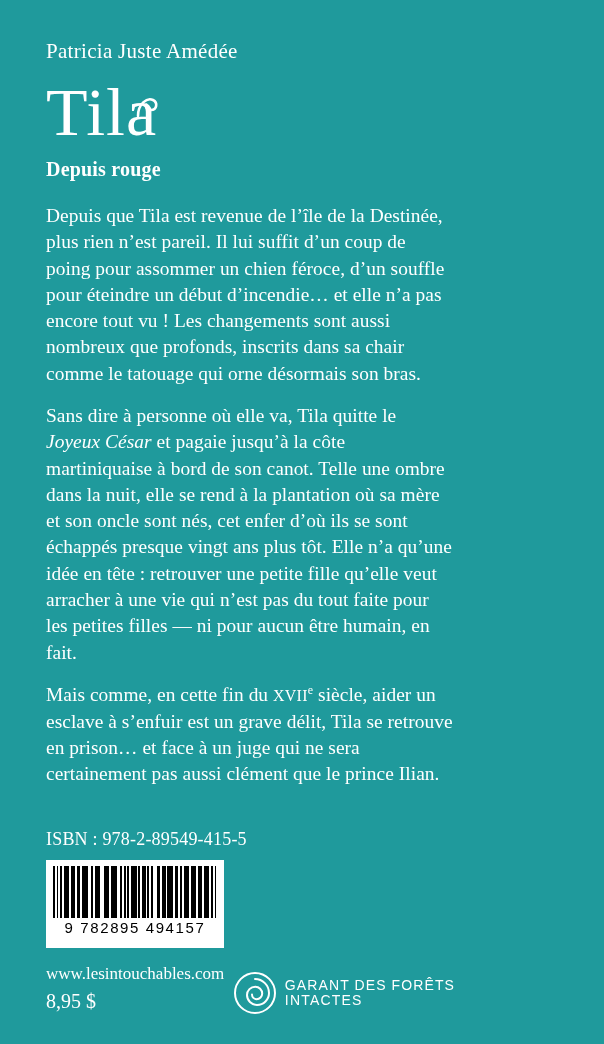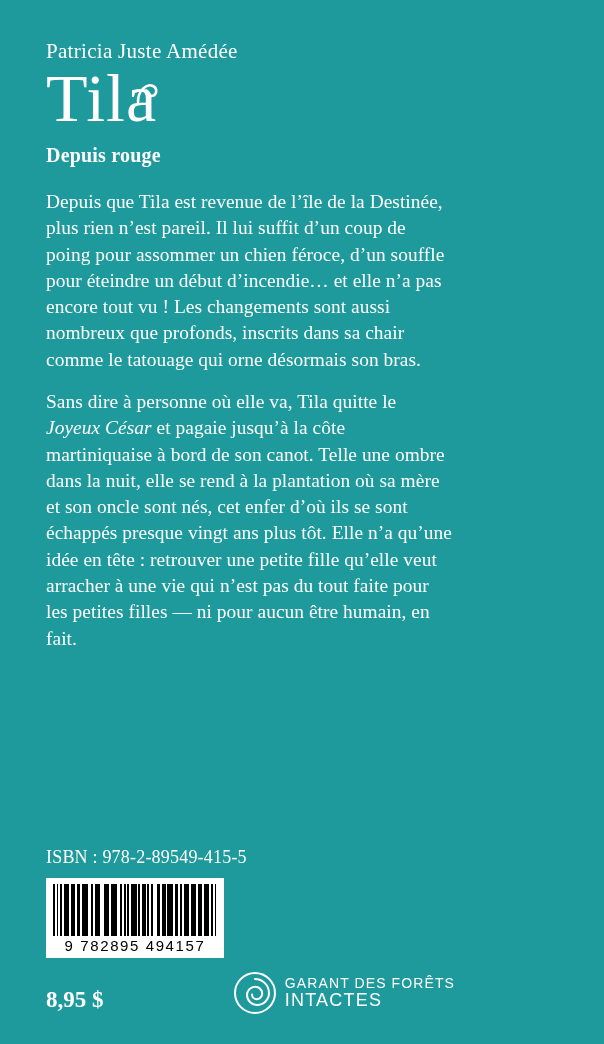--- a/index.html
+++ b/index.html
@@ -27,20 +27,21 @@
   .author {
     font-size: 21px;
     letter-spacing: 0.3px;
     padding-top: 39px;
     color: #ffffff;
     font-family: "Liberation Serif", serif;
   }
   .title {
     font-size: 68px;
     line-height: 1;
+    margin-top: 14px;
     font-family: "Liberation Serif", serif;
     letter-spacing: 1px;
     font-weight: normal;
     position: relative;
     display: inline-block;
   }
   .title .swirl {
     position: absolute;
     right: -4px;
     top: 16px;
@@ -82,21 +83,21 @@
     bottom: 28px;
   }
   .isbn {
     font-size: 18px;
     margin-bottom: 10px;
     letter-spacing: 0.2px;
   }
   .barcode-box {
     width: 178px;
     background: #ffffff;
-    padding: 6px 7px 2px 7px;
+    padding: 6px 7px 10px 7px;
     box-sizing: border-box;
   }
   .bars {
     height: 52px;
     width: 100%;
     display: flex;
     align-items: flex-end;
     gap: 0;
   }
   .bars i {
@@ -117,23 +118,22 @@
     display: flex;
     align-items: flex-end;
     justify-content: space-between;
     margin-top: 14px;
   }
   .web {
     font-size: 17px;
     line-height: 1.45;
   }
   .price {
-    font-size: 23px;
+    font-size: 20px;
     line-height: 1.45;
-    font-weight: bold;
   }
   .logo {
     display: flex;
     align-items: center;
     gap: 9px;
     padding-bottom: 2px;
   }
   .logo-mark {
     width: 42px;
     height: 42px;
@@ -142,21 +142,21 @@
   .logo-text {
     line-height: 1.05;
   }
   .logo-top {
     font-family: "Liberation Sans", sans-serif;
     font-size: 14px;
     letter-spacing: 1.1px;
   }
   .logo-bottom {
     font-family: "Liberation Sans", sans-serif;
-    font-size: 18px;
+    font-size: 14px;
     letter-spacing: 1.2px;
   }
 </style>
 </head>
 <body>
 
 <div class="page">
 
   <div class="author">Patricia Juste Amédée</div>
 
@@ -165,20 +165,21 @@
     <svg class="swirl" viewBox="0 0 26 26">
       <path d="M3 22 C3 10 12 3 18 6 C23 8.5 22 16 16 16 C12 16 10 13 11.5 10.5" fill="none" stroke="#ffffff" stroke-width="2.6" stroke-linecap="round"></path>
     </svg>
   </div>
 
   <div class="subtitle">Depuis rouge</div>
 
   <div class="blurb">
     <p>Depuis que Tila est revenue de l’île de la Destinée, plus rien n’est pareil. Il lui suffit d’un coup de poing pour assommer un chien féroce, d’un souffle pour éteindre un début d’incendie… et elle n’a pas encore tout vu ! Les changements sont aussi nombreux que profonds, inscrits dans sa chair comme le tatouage qui orne désormais son bras.</p>
     <p>Sans dire à personne où elle va, Tila quitte le <em>Joyeux César</em> et pagaie jusqu’à la côte martiniquaise à bord de son canot. Telle une ombre dans la nuit, elle se rend à la plantation où sa mère et son oncle sont nés, cet enfer d’où ils se sont échappés presque vingt ans plus tôt. Elle n’a qu’une idée en tête : retrouver une petite fille qu’elle veut arracher à une vie qui n’est pas du tout faite pour les petites filles — ni pour aucun être humain, en fait.</p>
+    <p>Mais comme, en cette fin du <span class="sc">XVII</span><sup>e</sup> siècle, aider un esclave à s’enfuir est un grave délit, Tila se retrouve en prison… et face à un juge qui ne sera certainement pas aussi clément que le prince Ilian.</p>
   </div>
 
   <div class="footer">
     <div class="isbn">ISBN : 978-2-89549-415-5</div>
 
     <div class="barcode-box">
       <div class="bars">
           <i style="width: 1.11111%;"></i>
           <i style="width: 1.11111%; background: transparent;"></i>
           <i style="width: 1.11111%;"></i>
@@ -237,20 +238,21 @@
           <i style="width: 1.11111%; background: transparent;"></i>
           <i style="width: 1.11111%;"></i>
           <i style="width: 1.11111%; background: transparent;"></i>
           <i style="width: 1.11111%;"></i>
         </div>
       <div class="barcode-digits">9 782895 494157</div>
     </div>
 
     <div class="bottom-row">
       <div>
+        <div class="web">www.lesintouchables.com</div>
         <div class="price">8,95 $</div>
       </div>
 
       <div class="logo">
         <svg class="logo-mark" viewBox="0 0 42 42">
           <circle cx="21" cy="21" r="20" fill="none" stroke="#ffffff" stroke-width="2"></circle>
           <path d="M21 7 C28.7 7 35 13.3 35 21 C35 27.6 29.6 33 23 33 C17.5 33 13 28.5 13 23 C13 18.4 16.7 14.7 21.3 14.7 C25.1 14.7 28.2 17.8 28.2 21.6 C28.2 24.7 25.7 27.2 22.6 27.2 C20.1 27.2 18 25.1 18 22.6" fill="none" stroke="#ffffff" stroke-width="2" stroke-linecap="round"></path>
         </svg>
         <div class="logo-text">
           <div class="logo-top">GARANT DES FORÊTS</div>

